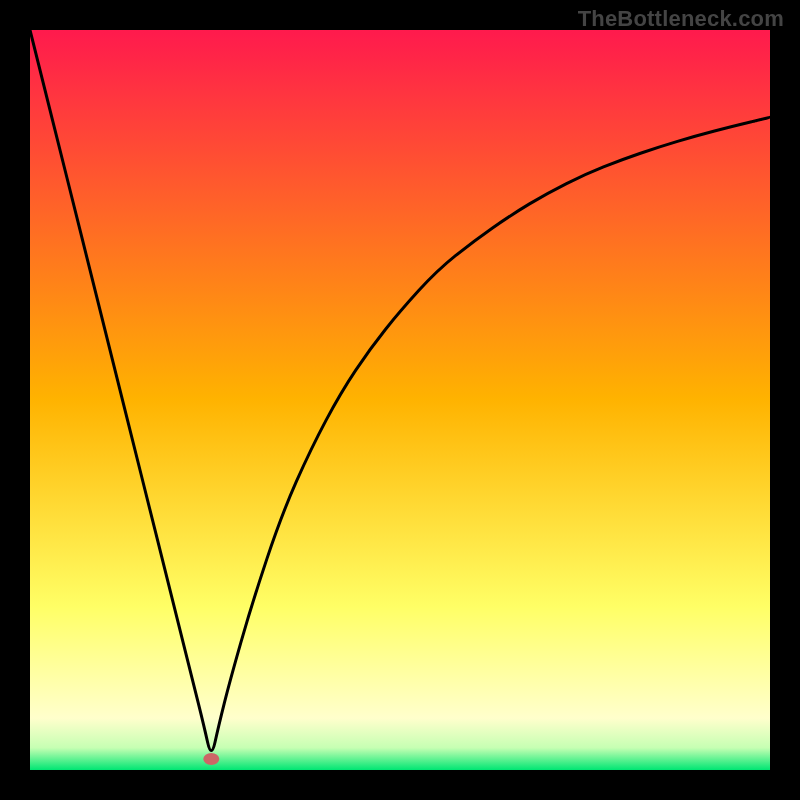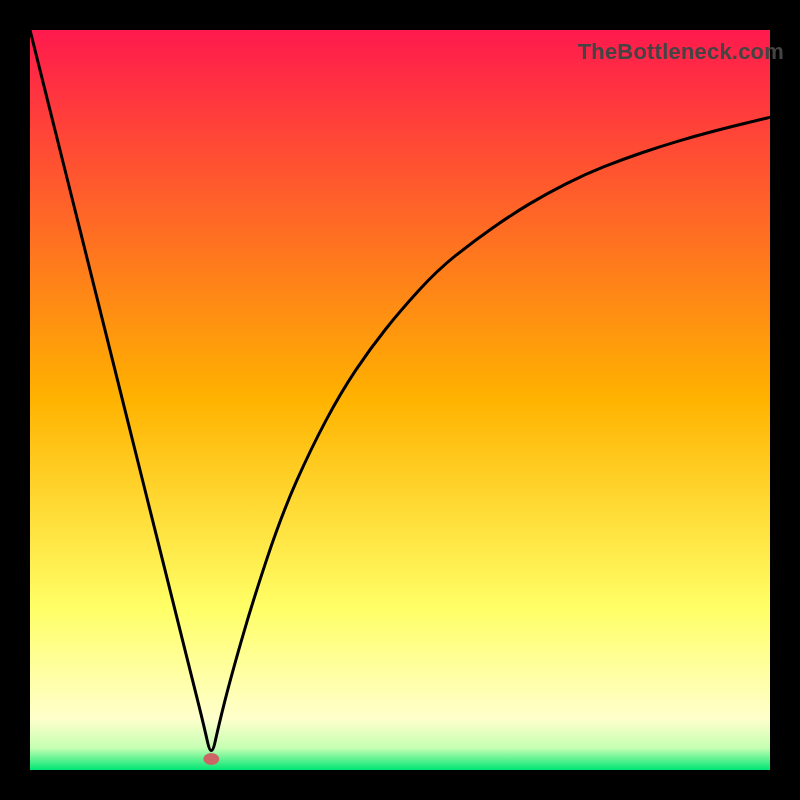--- a/index.html
+++ b/index.html
@@ -25,21 +25,20 @@
   }
   .watermark {
     position: absolute;
     top: 6px;
     right: 16px;
     font-family: Arial, Helvetica, sans-serif;
     font-size: 22px;
     font-weight: bold;
     color: #444;
     letter-spacing: 0.2px;
-    margin-top: 33px;
   }
   svg { display: block; }
 </style>
 </head>
 <body>
 
 <div class="frame">
   <div class="plot">
     <svg id="chart-svg" width="740" height="740" viewBox="0 0 740 740">
         <defs>

